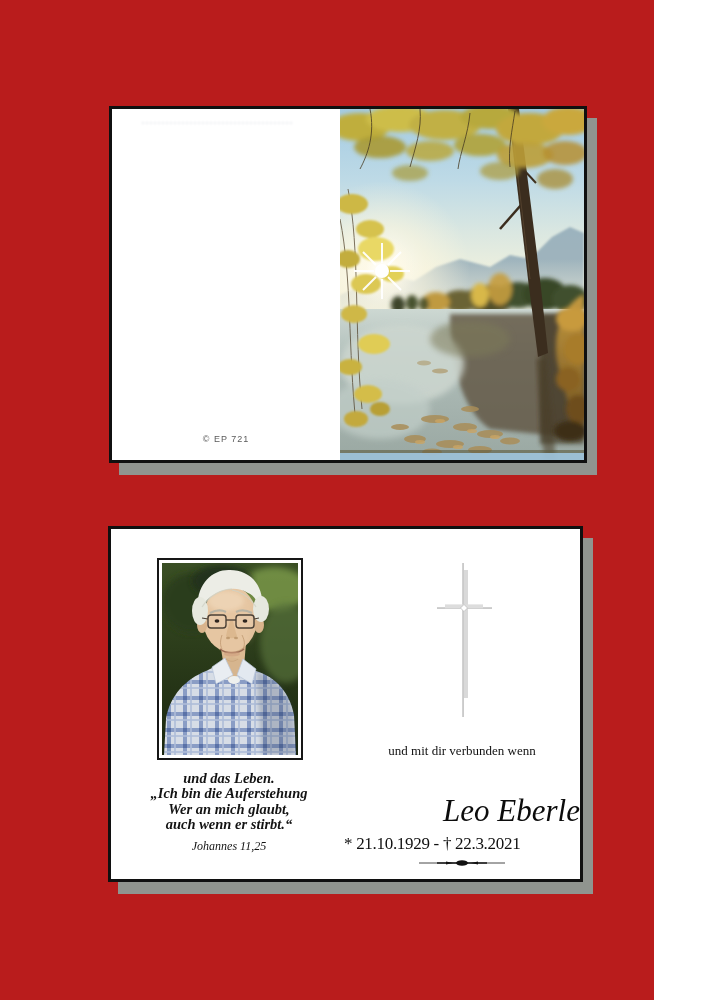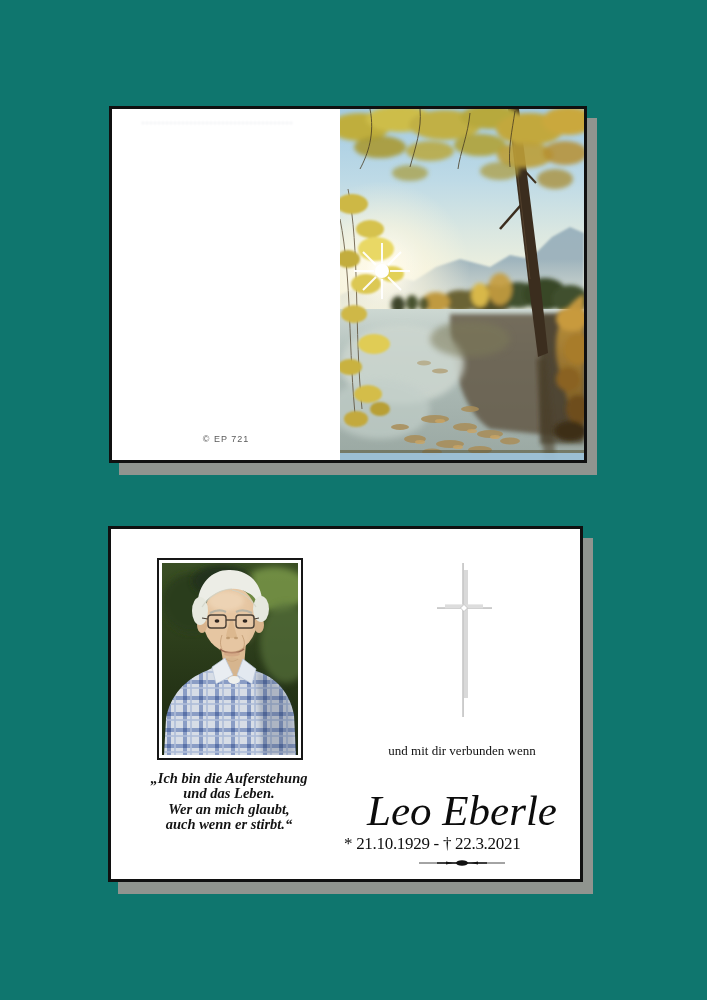--- a/index.html
+++ b/index.html
@@ -1,18 +1,18 @@
 <!DOCTYPE html>
 <html><head>
 <meta charset="utf-8">
 <style>
   html,body{margin:0;padding:0;}
   .stage{
-    position:relative; width:707px; height:1000px; overflow:hidden;
-    background:#0f766e;
+    position:relative; width:654px; height:1000px; overflow:hidden;
+    background:#b91c1c;
     font-family:"Liberation Serif", serif;
   }
   .card{
     position:absolute; background:#ffffff; border:3px solid #101010;
     box-sizing:border-box; box-shadow:10px 12px 0 #90948f;
   }
   .top-card{ left:109px; top:106px; width:478px; height:357px; }
   .bottom-card{ left:108px; top:526px; width:475px; height:356px; }
 
   .landscape{ position:absolute; left:228px; top:0; width:244px; height:351px; }
@@ -41,22 +41,22 @@
   }
   .quote-source{ margin-top:7px; font-weight:normal; font-size:12px; }
 
   .cross{ position:absolute; left:320px; top:31px; }
 
   .memorial{
     position:absolute; left:233px; top:215px; width:236px; text-align:center;
     font-size:13px; line-height:14.6px; color:#111111;
   }
   .name{
-    position:absolute; left:233px; top:264px; width:236px; text-align:center;
-    font-style:italic; font-size:43px; line-height:36px; color:#0c0c0c;
+    position:absolute; left:233px; top:264px; width:236px; text-align:right;
+    font-style:italic; font-size:31px; line-height:36px; color:#0c0c0c;
   }
   .dates{
     position:absolute; left:233px; top:305px; width:236px; 
     font-size:17px; letter-spacing:-0.3px; color:#101010;
   }
   .divider{ position:absolute; left:306px; top:329px; }
 </style>
 </head>
 <body>
 
@@ -302,24 +302,25 @@
         <ellipse cx="74" cy="75" rx="2" ry="1.2" fill="#b08a60" opacity="0.7"></ellipse>
         <path d="M60,72 C58,78 58,82 60,86" stroke="#c09a72" stroke-width="1" fill="none" opacity="0.8"></path>
         <path d="M80,72 C83,78 83,82 81,86" stroke="#c09a72" stroke-width="1" fill="none" opacity="0.8"></path>
         <path d="M58,86 C64,91 76,91 82,86" stroke="#9a6a52" stroke-width="1.6" fill="none"></path>
         <ellipse cx="70" cy="91" rx="8" ry="2.5" fill="#cf9f7e" opacity="0.6"></ellipse>
         <path d="M64,96 C68,99 72,99 76,96" stroke="#c09a72" stroke-width="0.9" fill="none" opacity="0.6"></path>
       </svg>
     </div>
 
     <div class="quote">
+      <div>und das Leben.</div>
       <div>„Ich bin die Auferstehung</div>
-      <div>und das Leben.</div>
       <div>Wer an mich glaubt,</div>
       <div>auch wenn er stirbt.“</div>
+      <div class="quote-source">Johannes 11,25</div>
     </div>
 
     <svg class="cross" width="80" height="160" viewBox="0 0 80 160">
       <rect x="31.4" y="3" width="1.3" height="154" fill="#b4b4b4"></rect>
       <rect x="33" y="10" width="4" height="128" fill="#d9d9d9"></rect>
       <rect x="6" y="47.4" width="55" height="1.3" fill="#b4b4b4"></rect>
       <rect x="14" y="44.4" width="38" height="4" fill="#dddddd"></rect>
       <rect x="30.5" y="45.5" width="5" height="5" transform="rotate(45 33 48)" fill="#ffffff" stroke="#c0c0c0" stroke-width="0.8"></rect>
     </svg>
 

